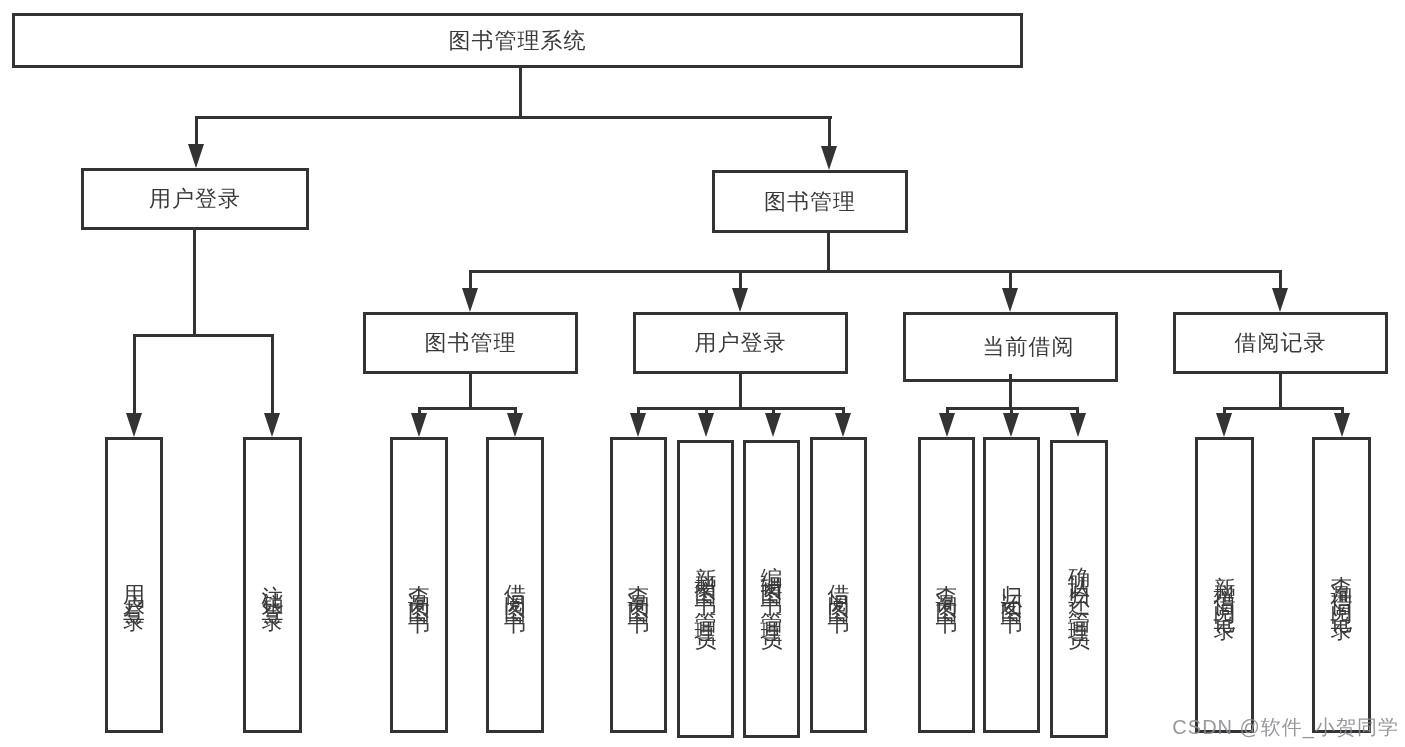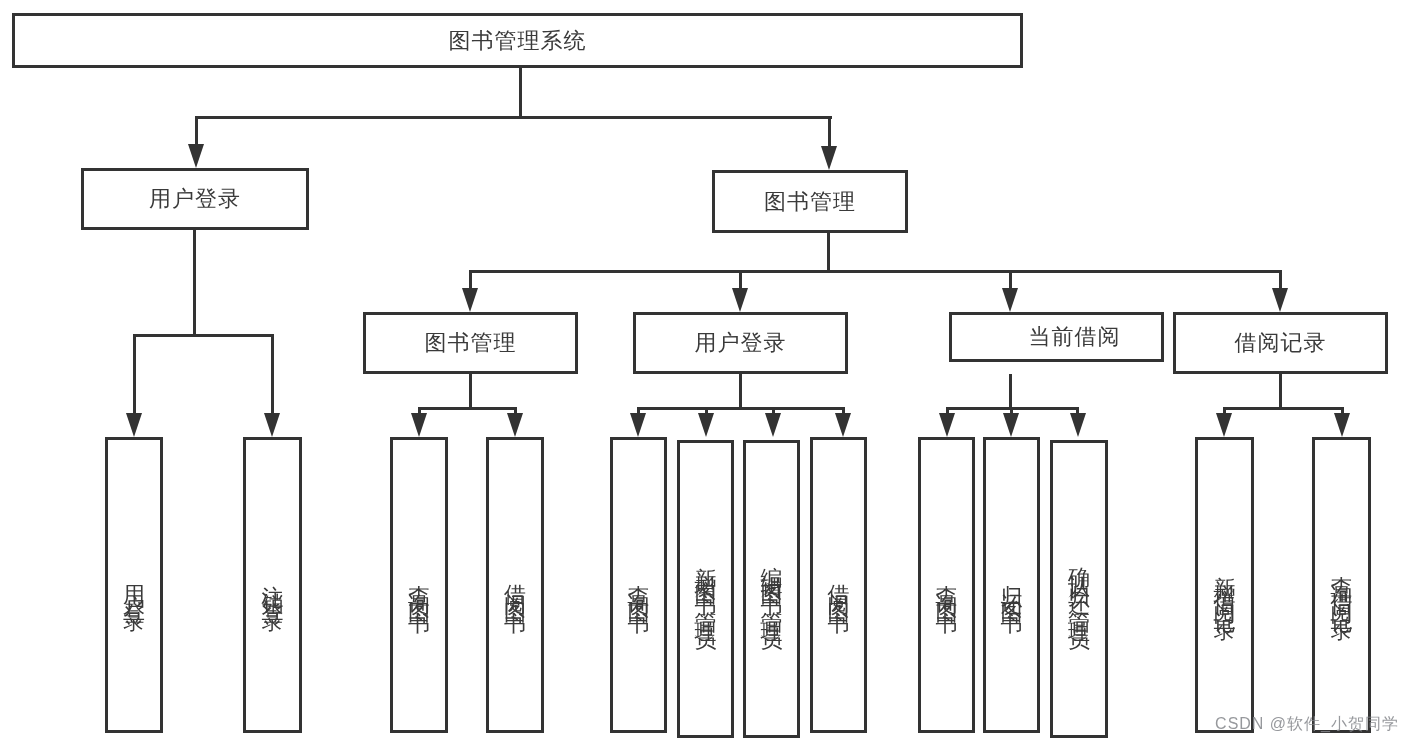--- a/index.html
+++ b/index.html
@@ -19,21 +19,21 @@
   .hline,.vline{position:absolute;background:#333;}
   .hline{height:3px;}
   .vline{width:3px;}
   .arrow{
     position:absolute;width:0;height:0;
     border-left:8px solid transparent;border-right:8px solid transparent;
     border-top:24px solid #333;
   }
   .watermark{
     position:absolute;right:6px;top:714px;z-index:5;
-    font-size:16px;color:rgba(135,138,142,0.88);letter-spacing:1px;white-space:nowrap;
+    font-size:20px;color:rgba(135,138,142,0.88);letter-spacing:1px;white-space:nowrap;
   }
 </style>
 </head>
 <body>
 
 <div class="stage">
 
   <div class="box h" style="left:12px;top:13px;width:1011px;height:55px;">
     <span>图书管理系统</span>
   </div>
@@ -69,21 +69,21 @@
   <div class="arrow" style="left:732px;top:288px;"></div>
   <div class="arrow" style="left:1002px;top:288px;"></div>
   <div class="arrow" style="left:1272px;top:288px;"></div>
 
   <div class="box h" style="left:363px;top:312px;width:215px;height:62px;">
     <span>图书管理</span>
   </div>
   <div class="box h" style="left:633px;top:312px;width:215px;height:62px;">
     <span>用户登录</span>
   </div>
-  <div class="box h" style="left:949px;top:312px;width:215px;height:50px;padding-left:36px;">
+  <div class="box h" style="left:903px;top:312px;width:215px;height:70px;padding-left:36px;">
     <span>当前借阅</span>
   </div>
   <div class="box h" style="left:1173px;top:312px;width:215px;height:62px;">
     <span>借阅记录</span>
   </div>
 
   <div class="vline" style="left:469px;top:374px;height:36px;"></div>
   <div class="hline" style="left:418px;top:407px;width:99px;"></div>
   <div class="vline" style="left:418px;top:407px;height:10px;"></div>
   <div class="vline" style="left:514px;top:407px;height:10px;"></div>

